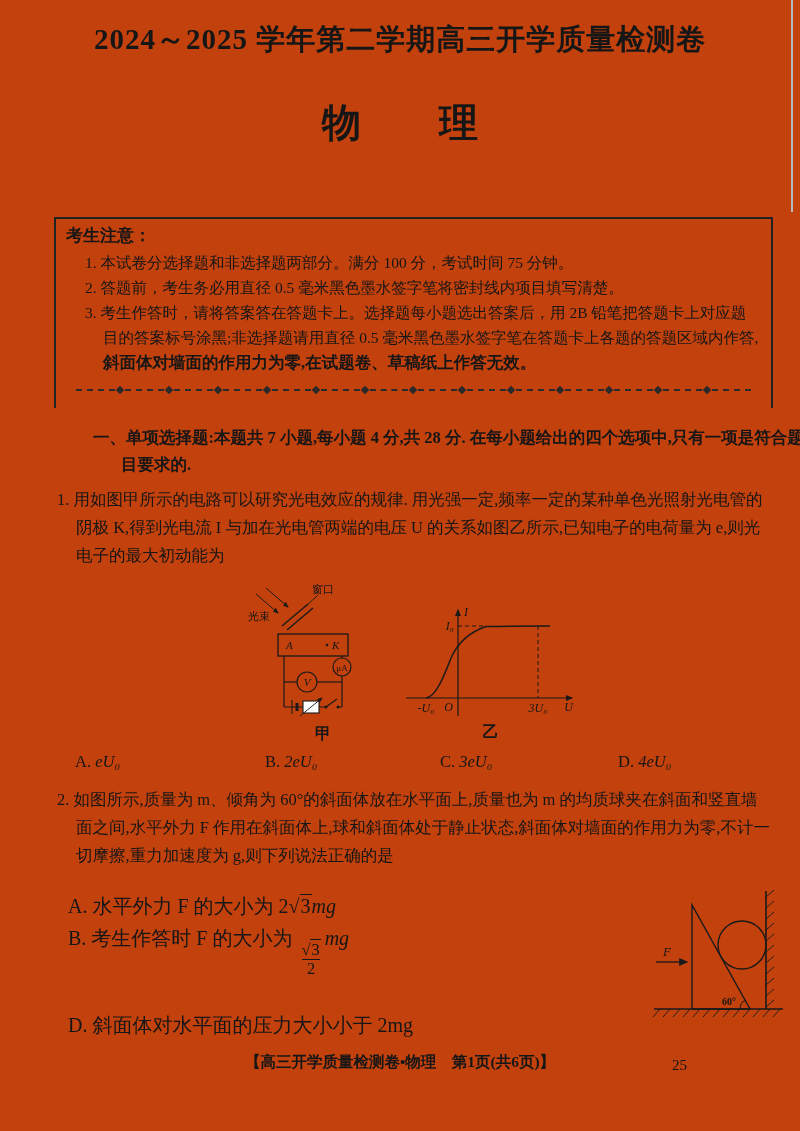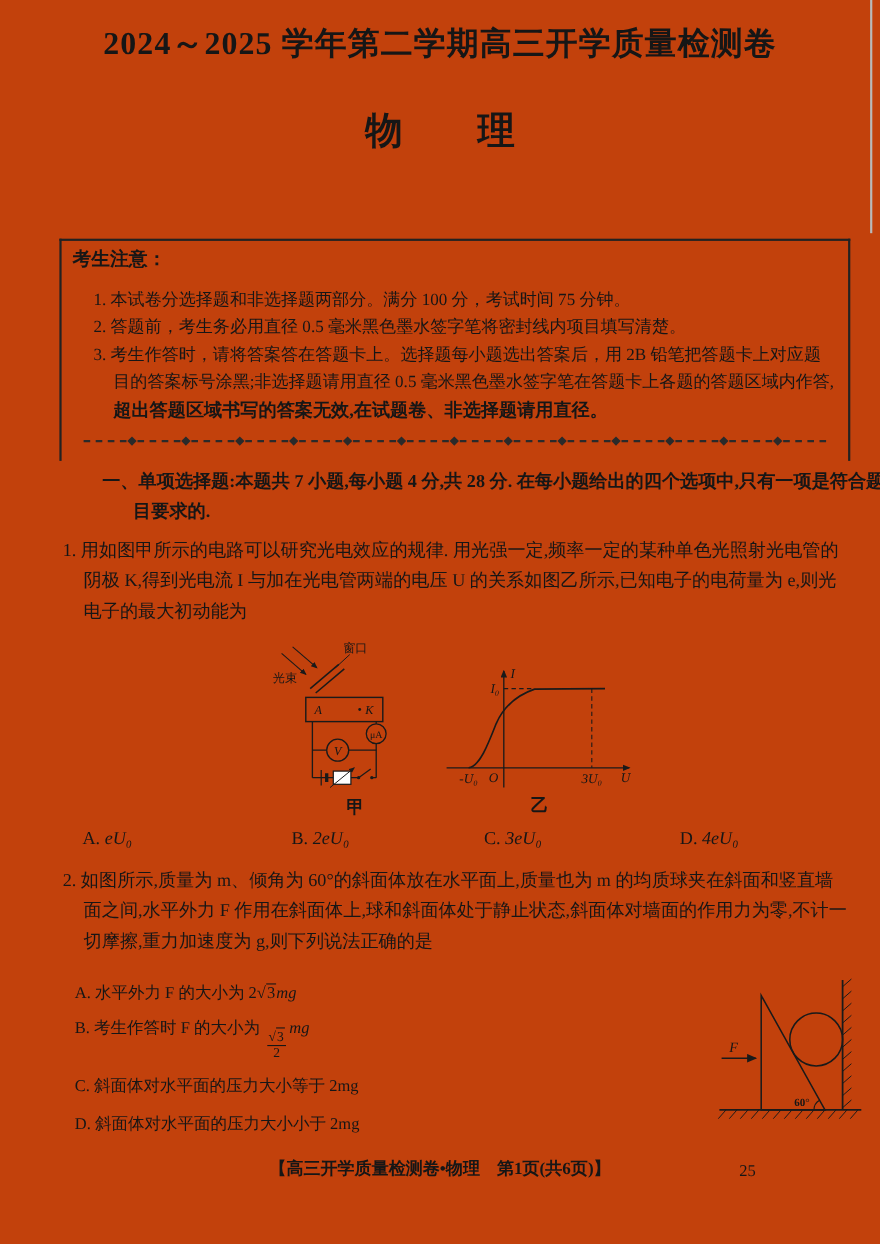--- a/index.html
+++ b/index.html
@@ -5,26 +5,26 @@
   * { box-sizing: border-box; margin: 0; padding: 0; }
   html,body { background:#ffffff; }
   body { font-family: "Liberation Serif", "DejaVu Serif", serif; color:#161616; }
   .paper { position:relative; width:800px; height:1131px; background:#c2410c; overflow:hidden; margin:0; }
 
   .artifact-right { position:absolute; top:0; right:7px; width:2px; height:212px; background:#b9b9b9; }
 
   .title { position:absolute; top:20px; left:0; width:100%; text-align:center;
            font-size:29px; font-weight:700; letter-spacing:1px; }
   .subject { position:absolute; top:96px; left:0; width:100%; text-align:center;
-             font-size:34px; font-weight:700; white-space:pre; }
+             font-size:39px; font-weight:700; white-space:pre; }
 
   .notice { position:absolute; top:217px; left:54px; width:719px;
             border:2px solid #222; border-bottom:none; padding:5px 10px 8px 10px;
             font-size:15.5px; }
-  .notice-heading { font-size:17px; font-weight:700; margin-bottom:13px; }
+  .notice-heading { font-size:17px; font-weight:700; margin-bottom:3px; }
   .n-item { margin-left:19px; padding-left:18px; text-indent:-18px; line-height:25px; }
   .bold-emph { font-weight:700; font-size:16.5px; }
 
   .seal { display:flex; align-items:center; margin:10px 8px 5px 8px; height:10px; }
   .seal .dash { flex:1 1 auto; height:0; border-top:2px dashed #2a2a2a; margin:0 2px; }
   .seal .dia  { flex:0 0 auto; width:6px; height:6px; background:#2a2a2a; transform:rotate(45deg); }
 
   .section-heading { position:absolute; top:424px; left:57px; width:714px;
                      font-weight:700; font-size:16.5px; line-height:27px;
                      padding-left:28px; text-indent:-28px;margin-left:36px; }
@@ -37,21 +37,21 @@
   .fig { position:absolute; text-align:center; }
   .fig svg { display:block; margin:0 auto; }
   .fig-caption { font-size:16px; font-weight:700; margin-top:2px; }
   .fig-circuit { left:248px; top:582px; width:150px; }
   .fig-graph   { left:398px; top:598px; width:185px; }
   .fig-wedge   { left:652px; top:883px; width:135px; }
 
   .q1opts { position:absolute; top:752px; left:0; width:100%; height:28px; }
   .q1opt  { position:absolute; top:0; font-size:16.5px; white-space:nowrap; }
 
-  .q2opt { position:absolute; left:68px; font-size:15px; white-space:nowrap; }
+  .q2opt { position:absolute; left:68px; font-size:20px; white-space:nowrap; }
 
   .mvar { font-style:italic; }
   .sqrt { white-space:nowrap; }
   .sqrt-sign { font-style:normal; }
   .radicand { border-top:1.5px solid currentColor; padding:0 1px; }
   .frac { display:inline-flex; flex-direction:column; align-items:center;
           vertical-align:-0.6em; font-size:0.82em; line-height:1.12; margin:0 2px; }
   .frac .den { border-top:1.4px solid currentColor; padding:0 5px; }
   .frac .num { padding:0 2px; }
 
@@ -69,21 +69,21 @@
 
   <div class="artifact-right"></div>
 
   <h1 class="title">2024～2025 学年第二学期高三开学质量检测卷</h1>
   <div class="subject">物　　理</div>
 
   <div class="notice">
     <div class="notice-heading">考生注意：</div>
     <p class="n-item">1. 本试卷分选择题和非选择题两部分。满分 100 分，考试时间 75 分钟。</p>
     <p class="n-item">2. 答题前，考生务必用直径 0.5 毫米黑色墨水签字笔将密封线内项目填写清楚。</p>
-    <p class="n-item"><span>3. 考生作答时，请将答案答在答题卡上。选择题每小题选出答案后，用 2B 铅笔把答题卡上对应题目的答案标号涂黑;非选择题请用直径 0.5 毫米黑色墨水签字笔在答题卡上各题的答题区域内作答,</span><span class="bold-emph">超出答题区域书写的答案无效,在试题卷、非选择题请用直径。</span></p>
+    <p class="n-item"><span>3. 考生作答时，请将答案答在答题卡上。选择题每小题选出答案后，用 2B 铅笔把答题卡上对应题目的答案标号涂黑;非选择题请用直径 0.5 毫米黑色墨水签字笔在答题卡上各题的答题区域内作答,</span><span class="bold-emph">斜面体对墙面的作用力为零,在试题卷、草稿纸上作答无效。</span></p>
     <div class="seal">
       <span class="dash"></span>
         <span class="dia"></span>
         <span class="dash"></span>
         <span class="dia"></span>
         <span class="dash"></span>
         <span class="dia"></span>
         <span class="dash"></span>
         <span class="dia"></span>
         <span class="dash"></span>
@@ -180,21 +180,20 @@
     <span class="q1opt" style="left:618px"><span>D.</span> <span class="mvar">4eU₀</span></span>
   </div>
 
   <p class="stem stem-q2">2. 如图所示,质量为 m、倾角为 60°的斜面体放在水平面上,质量也为 m 的均质球夹在斜面和竖直墙面之间,水平外力 F 作用在斜面体上,球和斜面体处于静止状态,斜面体对墙面的作用力为零,不计一切摩擦,重力加速度为 g,则下列说法正确的是</p>
 
   <p class="q2opt" style="top:893px"><span>A. 水平外力 F 的大小为 2</span><span class="sqrt"><span class="sqrt-sign">√</span><span class="radicand">3</span></span><span class="mvar">mg</span></p>
   <p class="q2opt" style="top:925px"><span>B. 考生作答时 F 的大小为 </span><span class="frac">
         <span class="num"><span class="sqrt-sign">√</span><span class="radicand">3</span></span>
         <span class="den">2</span>
       </span><span class="mvar">mg</span></p>
-  <p class="q2opt" style="top:978px"><span>C. 斜面体对水平面的压力大小等于 2mg</span></p>
   <p class="q2opt" style="top:1012px"><span>D. 斜面体对水平面的压力大小小于 2mg</span></p>
 
   <div class="fig fig-wedge">
     <svg width="135" height="146" viewBox="0 0 135 146">
       <defs>
         <marker id="ah3" markerWidth="9" markerHeight="9" refX="6" refY="3" orient="auto">
           <path d="M0,0 L7,3 L0,6 Z" fill="#1a1a1a"></path>
         </marker>
       </defs>
       <line class="stroke" x1="2" y1="126" x2="131" y2="126" stroke-width="1.6"></line>

